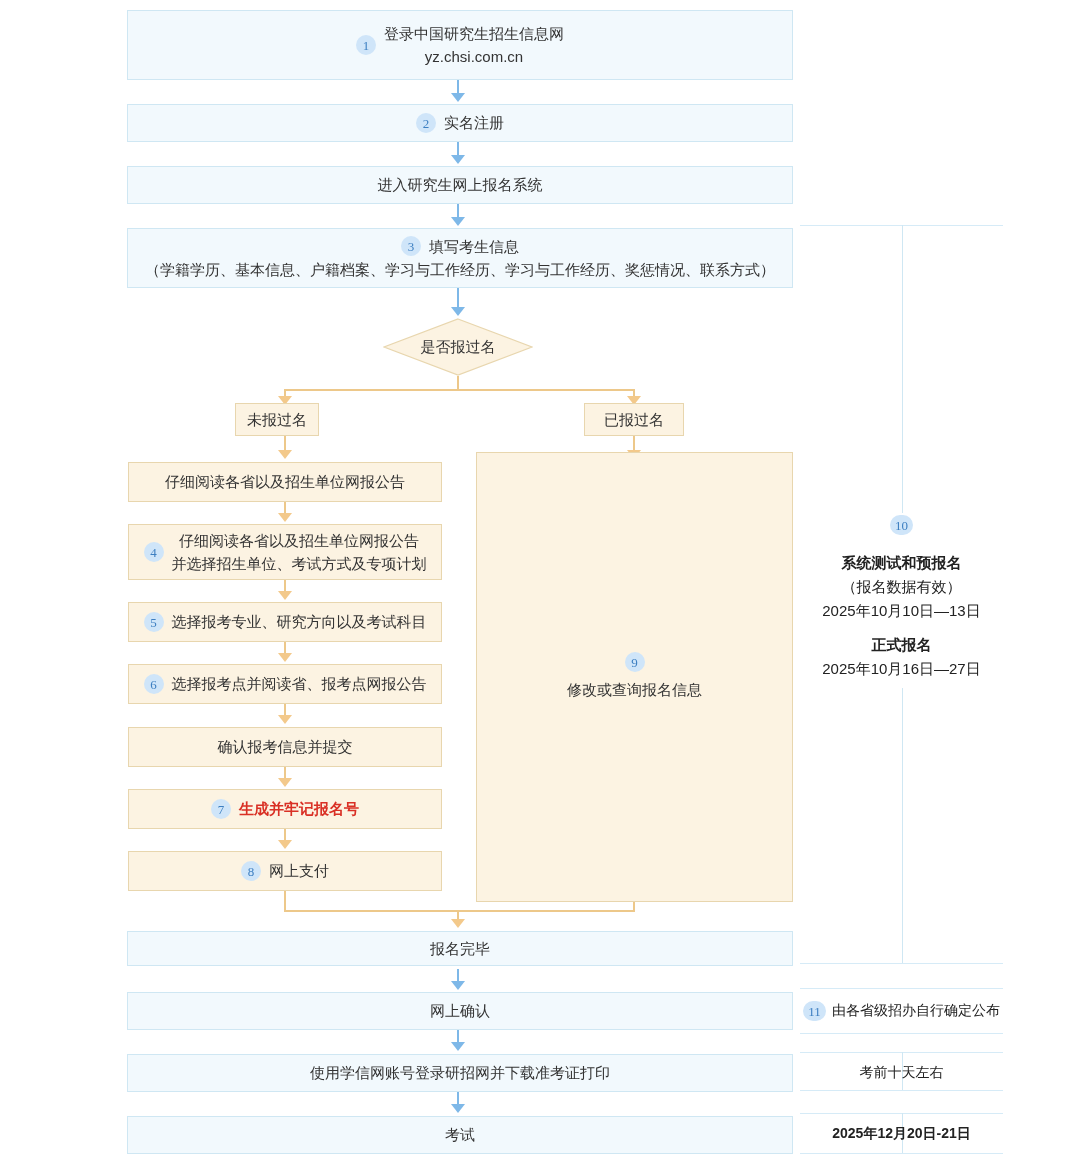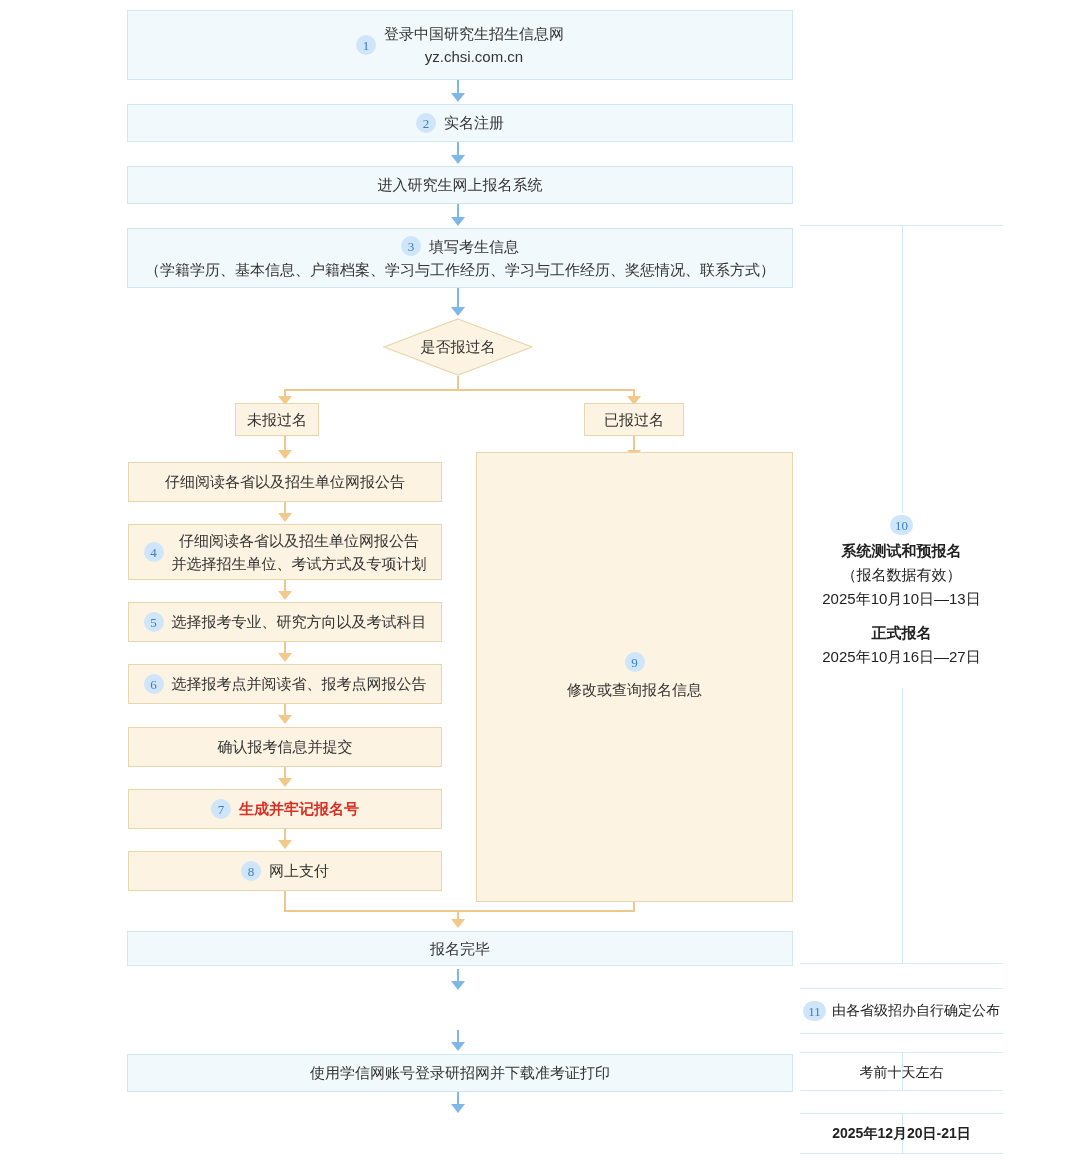--- a/index.html
+++ b/index.html
@@ -260,35 +260,41 @@
   <div class="hline or-fill conn" style="left:284px;top:910px;width:351px;"></div>
   <div class="vline or-fill conn" style="left:457px;top:910px;height:11px;"></div>
   <div class="arrow or-arrow conn" style="left:451px;top:919px;"></div>
 
   <div class="node node-blue" style="left:127px;top:931px;width:666px;height:35px;">
     <span>报名完毕</span>
   </div>
   <div class="vline blue-fill conn" style="left:457px;top:969px;height:14px;"></div>
   <div class="arrow blue-arrow conn" style="left:451px;top:981px;"></div>
 
+  <div class="node node-blue" style="left:127px;top:992px;width:666px;height:38px;">
+    <span>网上确认</span>
+  </div>
   <div class="vline blue-fill conn" style="left:457px;top:1030px;height:14px;"></div>
   <div class="arrow blue-arrow conn" style="left:451px;top:1042px;"></div>
 
   <div class="node node-blue" style="left:127px;top:1054px;width:666px;height:38px;text-align:right;">
     <span>使用学信网账号登录研招网并下载准考证打印</span>
   </div>
   <div class="vline blue-fill conn" style="left:457px;top:1092px;height:14px;"></div>
   <div class="arrow blue-arrow conn" style="left:451px;top:1104px;"></div>
 
+  <div class="node node-blue" style="left:127px;top:1116px;width:666px;height:38px;">
+    <span>考试</span>
+  </div>
 
   <div class="rp-hline" style="left:800px;top:225px;width:203px;"></div>
   <div class="rp-vline" style="left:902px;top:225px;height:288px;"></div>
 
   <div class="rp-text" style="left:800px;top:515px;width:203px;">
-    <div style="display:flex;justify-content:center;margin-bottom:4px;">
+    <div style="display:flex;justify-content:center;margin-bottom:16px;">
       <span class="badge wide">10</span>
     </div>
     <div class="bold">系统测试和预报名</div>
     <div>（报名数据有效）</div>
     <div>2025年10月10日—13日</div>
     <div style="height:10px;"></div>
     <div class="bold">正式报名</div>
     <div>2025年10月16日—27日</div>
   </div>
 

